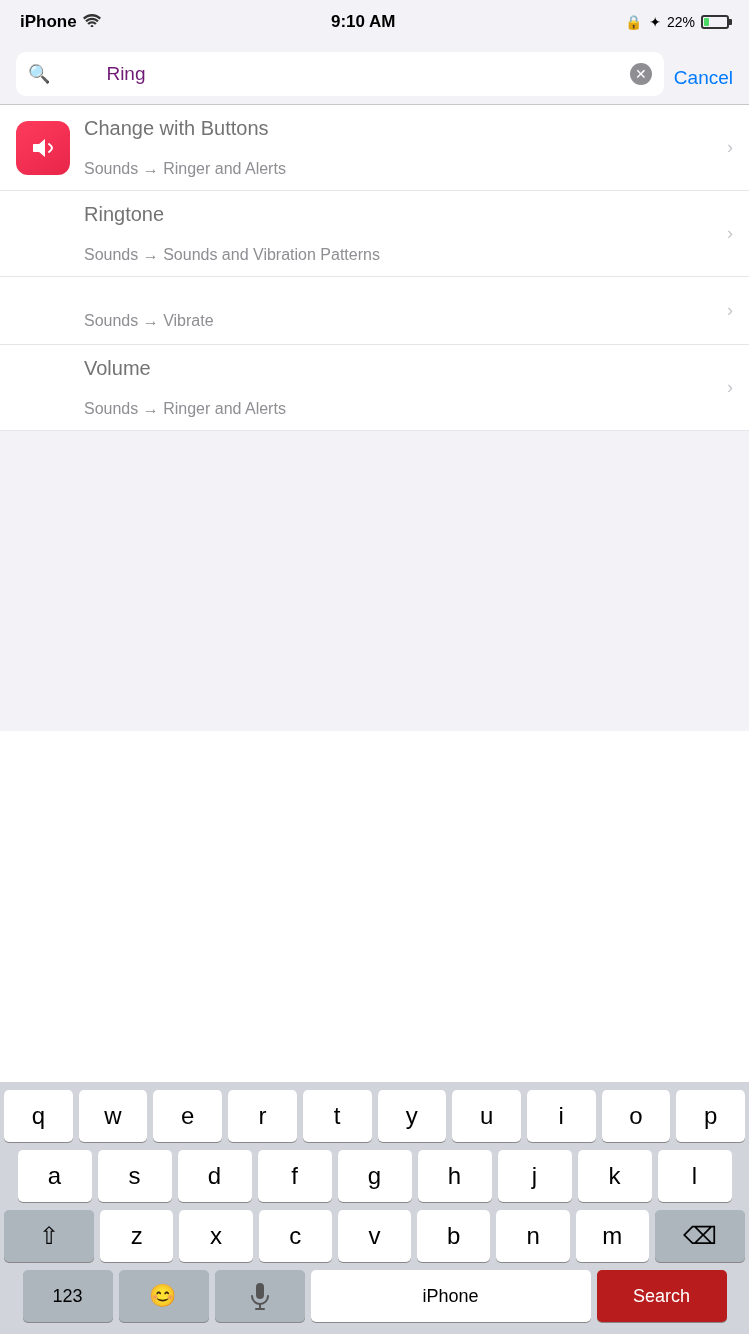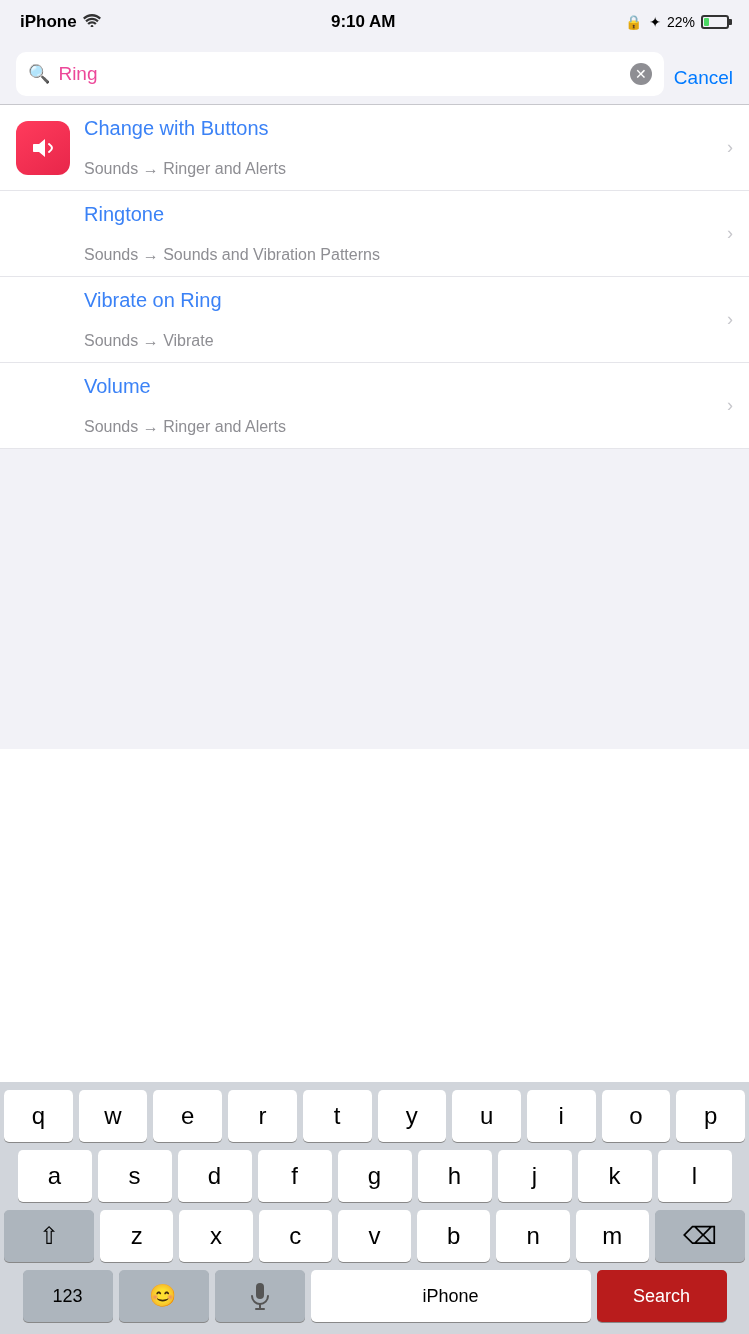--- a/index.html
+++ b/index.html
@@ -57,23 +57,24 @@
       padding: 8px 12px;
       gap: 8px;
       height: 44px;
     }
     .search-icon-inner { color: #8e8e93; font-size: 18px; }
     .search-input {
       flex: 1;
       border: none;
       outline: none;
       font-size: 19px;
-      color: #ec4899;
+      color: #701a75;
       background: transparent;
       font-family: inherit;
+      margin-left: 48px;
     }
     .clear-button {
       width: 22px; height: 22px; background: #8e8e93; border-radius: 50%;
       border: none; cursor: pointer; display: flex; align-items: center; justify-content: center;
       color: #fff; font-size: 14px; line-height: 1;
     }
     .cancel-button {
       background: none; border: none; color: #007aff; font-size: 19px;
       cursor: pointer; white-space: nowrap; font-family: inherit; margin-top: 7px;
     }
@@ -95,21 +96,21 @@
       width: 54px; height: 54px; border-radius: 12px;
       background: linear-gradient(145deg, #ff3b5c, #e8264a);
       display: flex; align-items: center; justify-content: center;
       flex-shrink: 0; margin-right: 14px;
       font-size: 26px; color: #fff;
     }
     .result-icon-placeholder {
       width: 54px; margin-right: 14px; flex-shrink: 0;
     }
     .result-text { flex: 1; padding: 12px 0; }
-    .result-title { font-size: 20px; color: #3b82f6; font-weight: 400; margin-bottom: 3px; }
+    .result-title { font-size: 20px; color: #737373; font-weight: 400; margin-bottom: 3px; }
     .result-subtitle { font-size: 16px; color: #8e8e93; font-weight: 400; margin-top: 20px; }
     .result-arrow { color: #c7c7cc; font-size: 18px; margin-right: 16px; }
 
     
     .empty-area {
       background: #f2f2f7;
       flex: 1;
       min-height: 300px;
     }
 
@@ -249,21 +250,20 @@
     <div class="result-text">
       <div class="result-title">Ringtone</div>
       <div class="result-subtitle">Sounds → Sounds and Vibration Patterns</div>
     </div>
     <span class="result-arrow">›</span>
   </div>
 
   <div class="result-item">
     <div class="result-icon-placeholder"></div>
     <div class="result-text">
-      <div class="result-title">Vibrate on Ring</div>
       <div class="result-subtitle">Sounds → Vibrate</div>
     </div>
     <span class="result-arrow">›</span>
   </div>
 
   <div class="result-item">
     <div class="result-icon-placeholder"></div>
     <div class="result-text">
       <div class="result-title">Volume</div>
       <div class="result-subtitle">Sounds → Ringer and Alerts</div>

